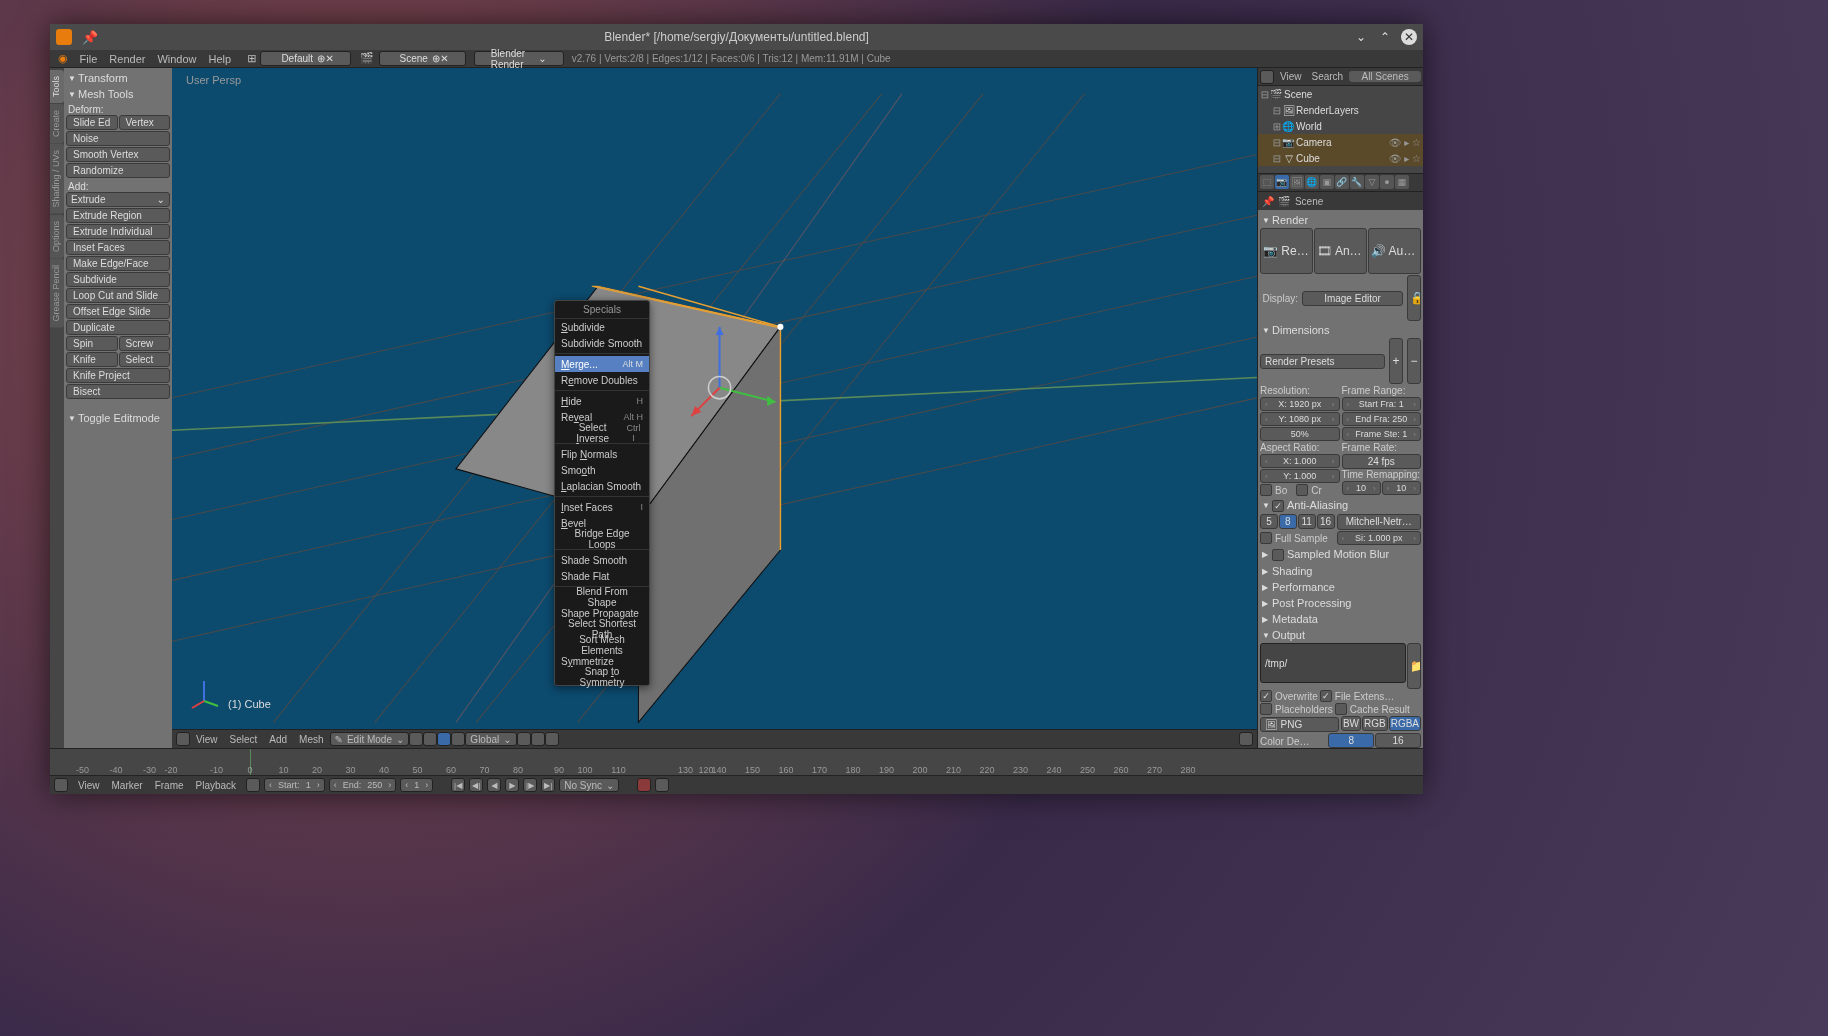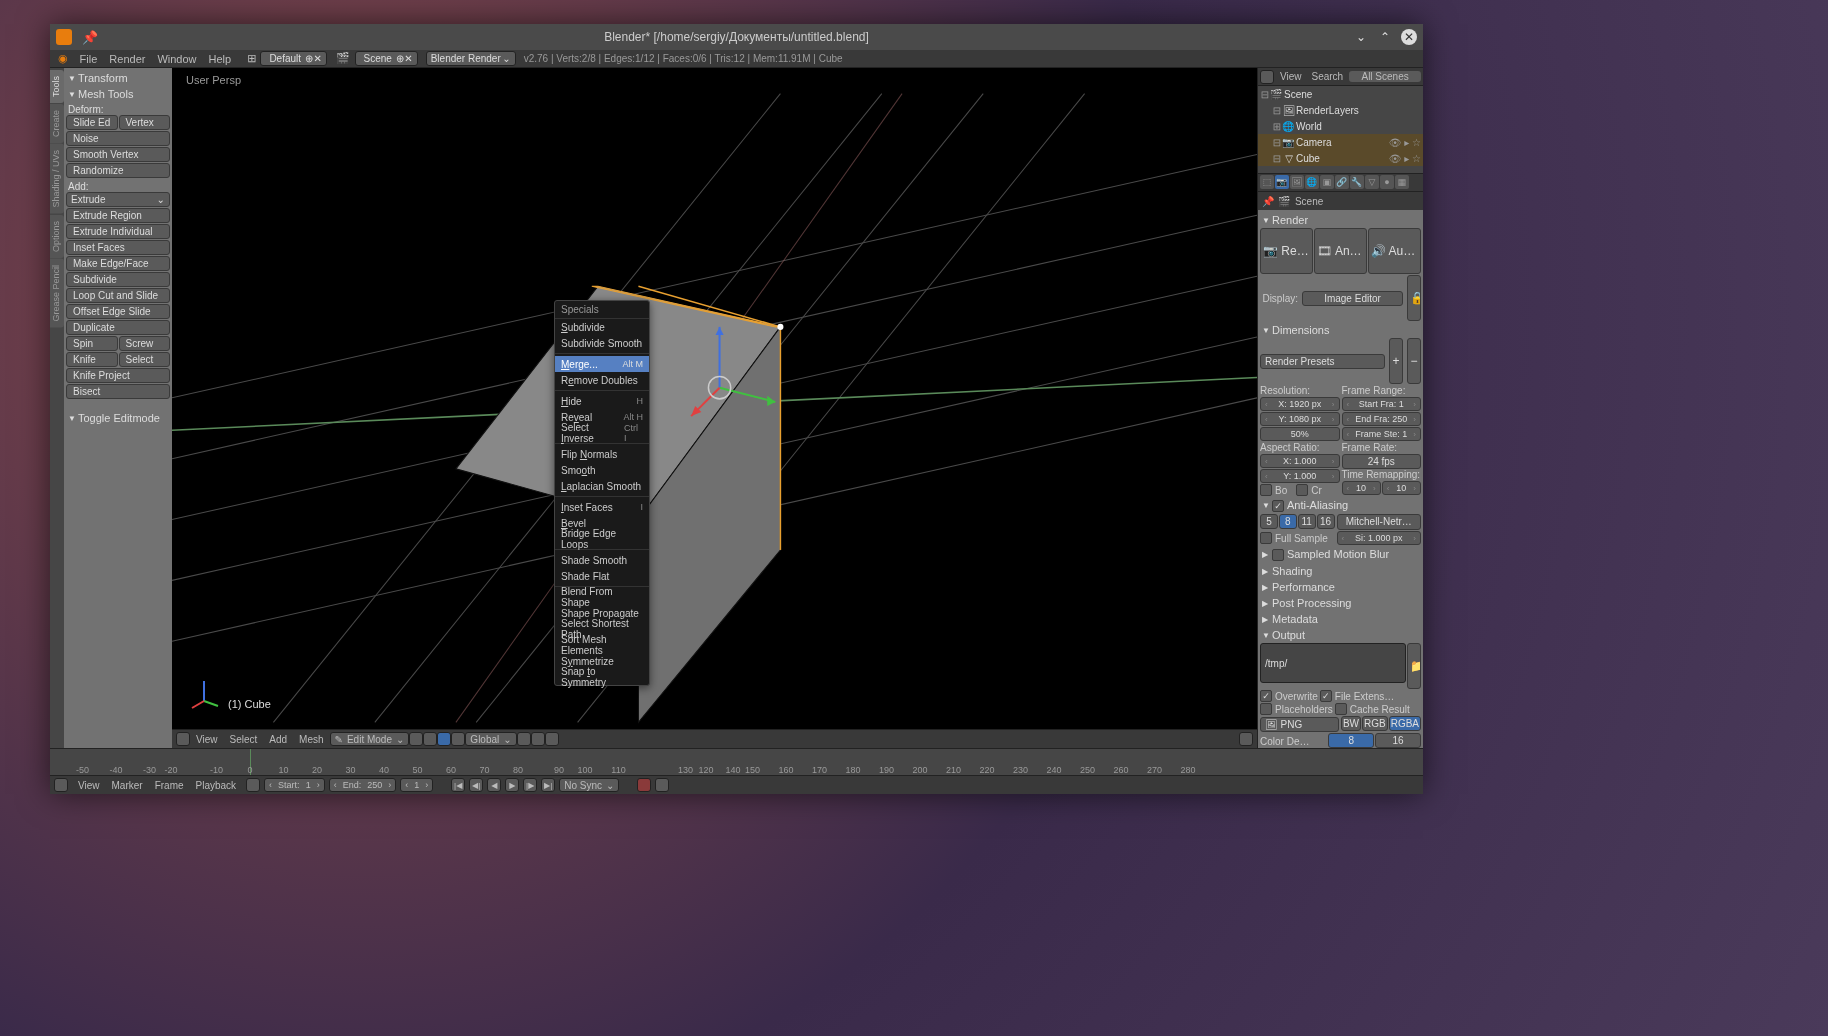--- a/index.html
+++ b/index.html
@@ -10,40 +10,40 @@
 .title-bar { height: 26px; background: #4a4a4a; display: flex; align-items: center; color: #ccc; font-size: 12px; padding: 0 6px; }
 .title-bar .app-icon { width: 16px; height: 16px; background: #e87d0d; border-radius: 3px; margin-right: 6px; }
 .title-bar .pin-icon { margin-right: auto; color: #ddd; font-size: 13px; margin-left: 4px; }
 .title-bar .title { position: absolute; left: 50%; transform: translateX(-50%); font-weight: 500; }
 .title-bar .win-btns { display: flex; gap: 8px; align-items: center; }
 .title-bar .win-btn { width: 16px; height: 16px; color: #ddd; display: flex; align-items: center; justify-content: center; }
 .title-bar .close-btn { background: #ddd; border-radius: 50%; color: #333; }
 
 .menu-bar { height: 18px; background: #393939; display: flex; align-items: center; gap: 2px; padding: 0 4px; font-size: 11px; color: #bbb; border-bottom: 1px solid #222; }
 .menu-bar .menu-item { padding: 0 6px; cursor: pointer; }
-.field-group { display: flex; align-items: center; background: #5a5a5a; border: 1px solid #222; border-radius: 3px; height: 15px; font-size: 10px; color: #ddd; padding: 0 4px; }
+.field-group { display: flex; align-items: center; background: #5a5a5a; border: 1px solid #222; border-radius: 3px; height: 15px; font-size: 10px; color: #ddd; padding: 0 16px; }
 .field-group .fld-text { padding: 0 4px; }
 .scene-stats { margin-left: 6px; color: #999; font-size: 10px; white-space: nowrap; }
 
 .main-layout { flex: 1; display: flex; min-height: 0; }
 
 .vtabs { width: 14px; background: #464646; display: flex; flex-direction: column; gap: 1px; padding-top: 2px; }
 .vtab { writing-mode: vertical-rl; transform: rotate(180deg); font-size: 9px; color: #999; padding: 6px 1px; background: #555; border-radius: 3px 0 0 3px; cursor: pointer; }
 .vtab.active { background: #6a6a6a; color: #ddd; }
 
 .tools-panel { width: 108px; background: #727272; padding: 2px; overflow-y: auto; }
 .panel-header { color: #ddd; font-size: 11px; padding: 2px 2px 2px 12px; cursor: pointer; background: #727272; position: relative; }
 .panel-header::before { content: '▼'; font-size: 8px; position: absolute; left: 2px; top: 4px; }
 .tool-btn { display: block; width: 100%; background: #5a5a5a; border: 1px solid #3a3a3a; border-radius: 3px; color: #ddd; font-size: 10px; text-align: left; padding: 1px 6px; margin-bottom: 1px; cursor: pointer; height: 15px; line-height: 12px; }
 .tool-btn-row { display: flex; gap: 1px; }
 .tool-btn-row .tool-btn { flex: 1; }
 .tool-dropdown { background: #5a5a5a; border: 1px solid #3a3a3a; border-radius: 3px; color: #ddd; font-size: 10px; padding: 1px 4px; margin-bottom: 1px; cursor: pointer; height: 15px; display: flex; justify-content: space-between; align-items: center; }
 .section-label { color: #ddd; font-size: 10px; padding: 2px 2px 0; }
 
-.viewport { flex: 1; background: #000000; position: relative; overflow: hidden; }
+.viewport { flex: 1; background: #0c4a6e; position: relative; overflow: hidden; text-align: center; }
 .vp-overlay { position: absolute; top: 6px; left: 14px; color: #999; font-size: 11px; }
 .vp-selected { position: absolute; bottom: 38px; left: 56px; color: #ddd; font-size: 11px; }
 
 .cube-svg { position: absolute; top: 0; left: 0; width: 100%; height: 100%; }
 
 .axis-gizmo { position: absolute; bottom: 36px; left: 14px; width: 36px; height: 36px; }
 
 .context-menu { position: absolute; left: 382px; top: 232px; width: 96px; background: #1a1a1a; border: 1px solid #444; border-radius: 3px; z-index: 100; box-shadow: 0 2px 8px rgba(0,0,0,0.5); }
 .ctx-header { color: #999; font-size: 10px; padding: 3px 6px; border-bottom: 1px solid #333; }
 .ctx-item { color: #ccc; font-size: 10px; padding: 1px 6px; cursor: pointer; display: flex; justify-content: space-between; height: 16px; align-items: center; }
@@ -596,21 +596,21 @@
           <div class="tl-tick" style="left: 334px;">40</div>
           <div class="tl-tick" style="left: 367.5px;">50</div>
           <div class="tl-tick" style="left: 401px;">60</div>
           <div class="tl-tick" style="left: 434.5px;">70</div>
           <div class="tl-tick" style="left: 468px;">80</div>
           <div class="tl-tick" style="left: 509px;">90</div>
           <div class="tl-tick" style="left: 535px;">100</div>
           <div class="tl-tick" style="left: 568.5px;">110</div>
           <div class="tl-tick" style="left: 616px; margin-left: 40px;">120</div>
           <div class="tl-tick" style="left: 635.5px;">130</div>
-          <div class="tl-tick" style="left: 683px;">140</div>
+          <div class="tl-tick" style="left: 669px;">140</div>
           <div class="tl-tick" style="left: 702.5px;">150</div>
           <div class="tl-tick" style="left: 736px;">160</div>
           <div class="tl-tick" style="left: 769.5px;">170</div>
           <div class="tl-tick" style="left: 803px;">180</div>
           <div class="tl-tick" style="left: 836.5px;">190</div>
           <div class="tl-tick" style="left: 870px;">200</div>
           <div class="tl-tick" style="left: 903.5px;">210</div>
           <div class="tl-tick" style="left: 937px;">220</div>
           <div class="tl-tick" style="left: 970.5px;">230</div>
           <div class="tl-tick" style="left: 1004px;">240</div>

